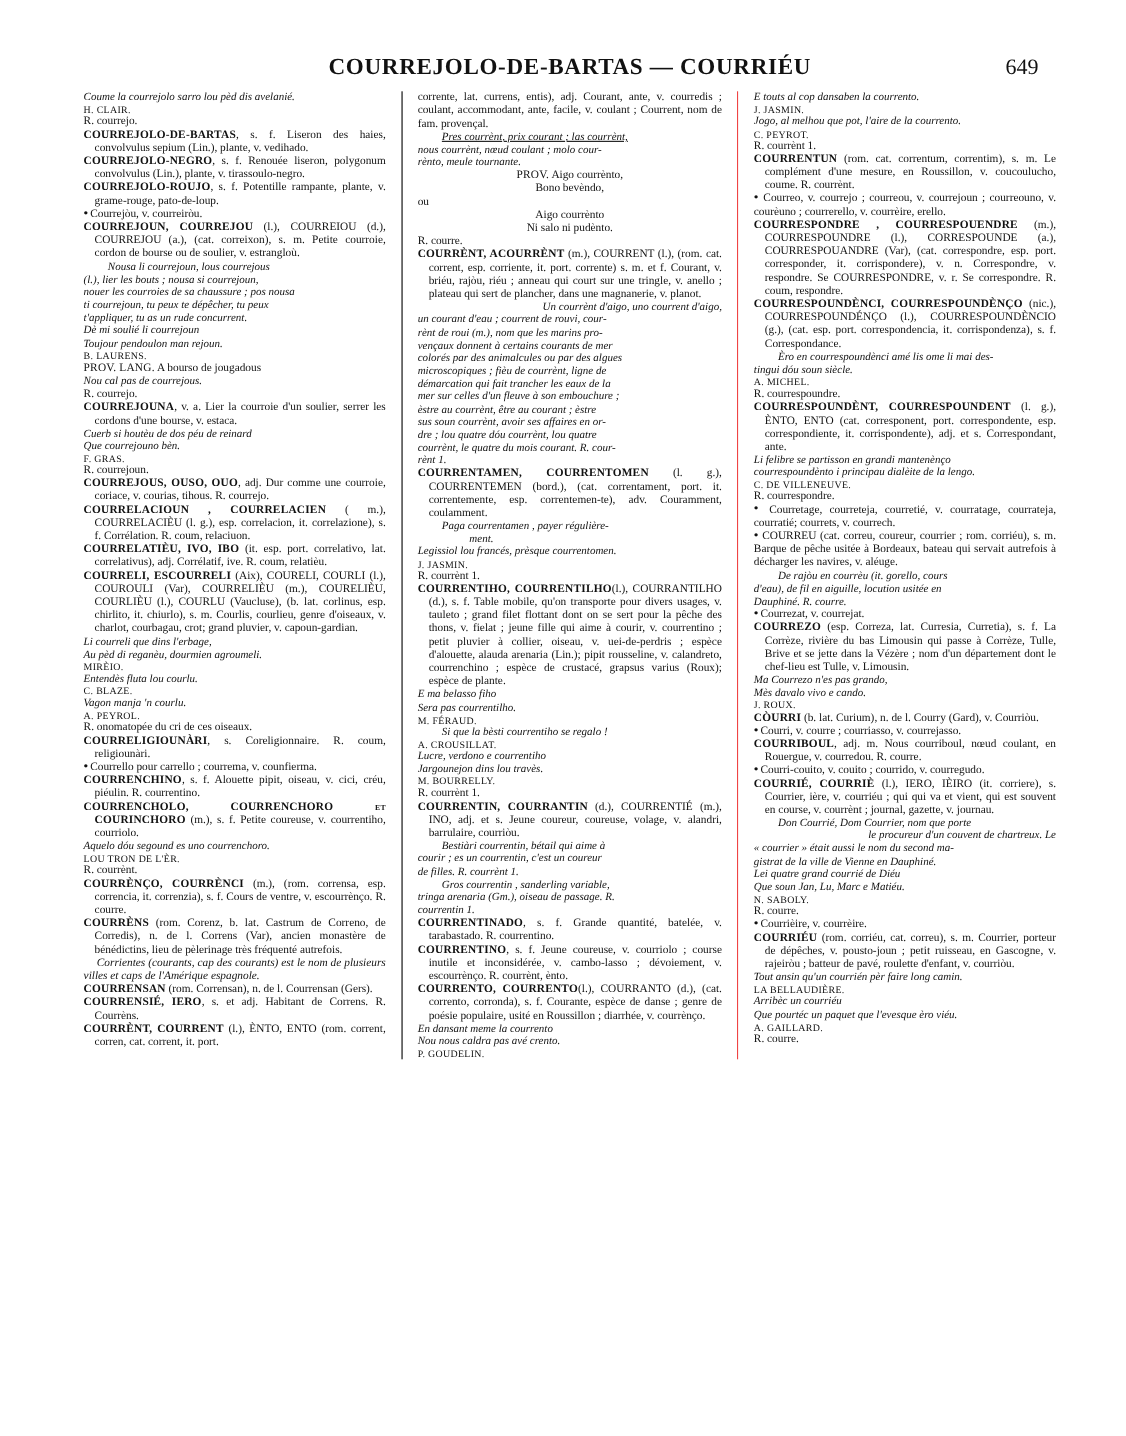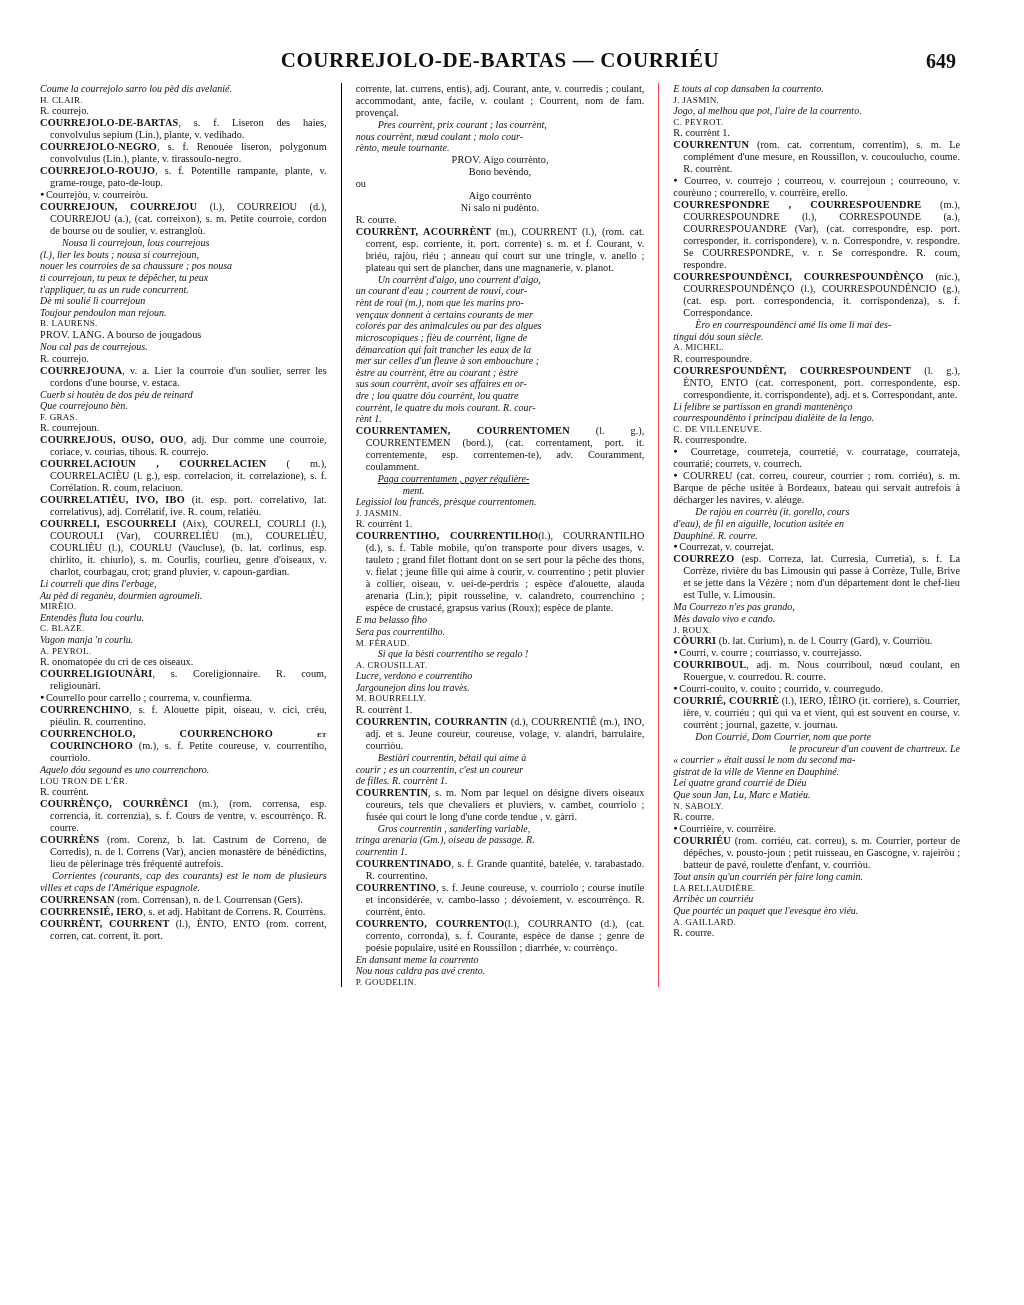--- a/index.html
+++ b/index.html
@@ -11,41 +11,41 @@
     width: 1024px;
     height: 1305px;
     font-family: "Liberation Serif", serif;
     color: #111;
   }
   .page {
     position: relative;
     width: 1024px;
     height: 1149px;
     box-sizing: border-box;
-    padding: 48px 64px 36px 40px;
+    padding: 48px 64px 36px 76px;
   }
   .header {
     display: flex;
     align-items: baseline;
     justify-content: center;
     position: relative;
     margin-bottom: 10px;
   }
   .header .title {
     font-size: 21px;
     font-weight: bold;
     letter-spacing: 0.6px;
     font-family: "Liberation Serif", serif;
   }
   .header .folio {
     position: absolute;
-    right: 4px;
+    right: 16px;
     bottom: 0;
     font-size: 20px;
-    font-weight: bold;
+    font-weight: normal;
     margin-top: 16px;
   }
   .columns {
     display: flex;
     column-gap: 0;
     align-items: stretch;
   }
   .col {
     width: 289px;
     font-size: 10.3px;
@@ -174,49 +174,49 @@
         <p class="hang"><span class="sc">COURRÈNÇO, COURRÈNCI</span><span> (m.), (rom. corrensa, esp. correncia, it. correnzia), s. f. Cours de ventre, v. escourrènço. R. courre.</span></p>
         <p class="hang"><span class="sc">COURRÈNS</span><span> (rom. Corenz, b. lat. Castrum de Correno, de Corredis), n. de l. Correns (Var), ancien monastère de bénédictins, lieu de pèlerinage très fréquenté autrefois.</span></p>
         <p class="it">Corrientes (courants, cap des courants) est le nom de plusieurs villes et caps de l'Amérique espagnole.</p>
         <p class="hang"><span class="sc">COURRENSAN</span><span> (rom. Corrensan), n. de l. Courrensan (Gers).</span></p>
         <p class="hang"><span class="sc">COURRENSIÉ, IERO</span><span>, s. et adj. Habitant de Correns. R. Courrèns.</span></p>
         <p class="hang"><span class="sc">COURRÈNT, COURRENT</span><span> (l.), ÈNTO, ENTO (rom. corrent, corren, cat. corrent, it. port.</span></p>
       </div>
     <div class="col mid">
         <p class="noind">corrente, lat. currens, entis), adj. Courant, ante, v. courredis ; coulant, accommodant, ante, facile, v. coulant ; Courrent, nom de fam. provençal.</p>
         <div>
-          <div class="verse-l" style="text-indent: 22px;">Pres courrènt, prix courant ; las courrènt,</div>
+          <div class="verse-l" style="text-indent: 22px; text-decoration: underline;">Pres courrènt, prix courant ; las courrènt,</div>
           <div class="verse-l" style="text-indent: 0px;">nous courrènt, nœud coulant ; molo cour-</div>
           <div class="verse-l" style="text-indent: 0px;">rènto, meule tournante.</div>
         </div>
         <p class="ctr"><span class="scp">PROV.</span><span> Aigo courrènto,</span></p>
         <p class="ctr">Bono bevèndo,</p>
         <p class="noind">ou</p>
         <p class="ctr">Aigo courrènto</p>
         <p class="ctr">Ni salo ni pudènto.</p>
         <p class="noind">R. courre.</p>
         <p class="hang"><span class="sc">COURRÈNT, ACOURRÈNT</span><span> (m.), COURRENT (l.), (rom. cat. corrent, esp. corriente, it. port. corrente) s. m. et f. Courant, v. briéu, rajòu, riéu ; anneau qui court sur une tringle, v. anello ; plateau qui sert de plancher, dans une magnanerie, v. planot.</span></p>
         <div>
-          <div class="verse-l" style="text-indent: 22px;">Un courrènt d'aigo, uno courrent d'aigo,</div>
+          <div class="verse-l" style="text-indent: 22px; text-align: right;">Un courrènt d'aigo, uno courrent d'aigo,</div>
           <div class="verse-l" style="text-indent: 0px;">un courant d'eau ; courrent de rouvi, cour-</div>
           <div class="verse-l" style="text-indent: 0px;">rènt de roui (m.), nom que les marins pro-</div>
           <div class="verse-l" style="text-indent: 0px;">vençaux donnent à certains courants de mer</div>
           <div class="verse-l" style="text-indent: 0px;">colorés par des animalcules ou par des algues</div>
           <div class="verse-l" style="text-indent: 0px;">microscopiques ; fièu de courrènt, ligne de</div>
           <div class="verse-l" style="text-indent: 0px;">démarcation qui fait trancher les eaux de la</div>
           <div class="verse-l" style="text-indent: 0px;">mer sur celles d'un fleuve à son embouchure ;</div>
           <div class="verse-l" style="text-indent: 0px;">èstre au courrènt, être au courant ; èstre</div>
           <div class="verse-l" style="text-indent: 0px;">sus soun courrènt, avoir ses affaires en or-</div>
           <div class="verse-l" style="text-indent: 0px;">dre ; lou quatre dóu courrènt, lou quatre</div>
           <div class="verse-l" style="text-indent: 0px;">courrènt, le quatre du mois courant. R. cour-</div>
           <div class="verse-l" style="text-indent: 0px;">rènt 1.</div>
         </div>
         <p class="hang"><span class="sc">COURRENTAMEN, COURRENTOMEN</span><span> (l. g.), COURRENTEMEN (bord.), (cat. correntament, port. it. correntemente, esp. correntemen-te), adv. Couramment, coulamment.</span></p>
         <div>
-          <div class="verse-l" style="text-indent: 22px; text-decoration: underline;">Paga courrentamen , payer régulière-</div>
+          <div class="verse-l" style="text-indent: 22px;">Paga courrentamen , payer régulière-</div>
           <div class="verse-l" style="text-indent: 0px; margin-left: 47px;">ment.</div>
         </div>
         <p class="verse">Legissiol lou francés, prèsque courrentomen.</p>
         <p class="attrib">J. JASMIN.</p>
         <p class="noind">R. courrènt 1.</p>
         <p class="hang"><span class="sc">COURRENTIHO, COURRENTILHO</span><span>(l.), COURRANTILHO (d.), s. f. Table mobile, qu'on transporte pour divers usages, v. tauleto ; grand filet flottant dont on se sert pour la pêche des thons, v. fielat ; jeune fille qui aime à courir, v. courrentino ; petit pluvier à collier, oiseau, v. uei-de-perdris ; espèce d'alouette, alauda arenaria (Lin.); pipit rousseline, v. calandreto, courrenchino ; espèce de crustacé, grapsus varius (Roux); espèce de plante.</span></p>
         <p class="verse">E ma belasso fiho</p>
         <p class="verse">Sera pas courrentilho.</p>
         <p class="attrib">M. FÉRAUD.</p>
         <div>
@@ -226,21 +226,20 @@
         <p class="verse">Lucre, verdono e courrentiho</p>
         <p class="verse">Jargounejon dins lou travès.</p>
         <p class="attrib">M. BOURRELLY.</p>
         <p class="noind">R. courrènt 1.</p>
         <p class="hang"><span class="sc">COURRENTIN, COURRANTIN</span><span> (d.), COURRENTIÉ (m.), INO, adj. et s. Jeune coureur, coureuse, volage, v. alandri, barrulaire, courriòu.</span></p>
         <div>
           <div class="verse-l" style="text-indent: 22px;">Bestiàri courrentin, bétail qui aime à</div>
           <div class="verse-l" style="text-indent: 0px;">courir ; es un courrentin, c'est un coureur</div>
           <div class="verse-l" style="text-indent: 0px;">de filles. R. courrènt 1.</div>
         </div>
-        <p class="hang"><span class="sc">COURRENTIN</span><span>, s. m. Nom par lequel on désigne divers oiseaux coureurs, tels que chevaliers et pluviers, v. cambet, courriolo ; fusée qui court le long d'une corde tendue , v. gàrri.</span></p>
         <div>
           <div class="verse-l" style="text-indent: 22px;">Gros courrentin , sanderling variable,</div>
           <div class="verse-l" style="text-indent: 0px;">tringa arenaria (Gm.), oiseau de passage. R.</div>
           <div class="verse-l" style="text-indent: 0px;">courrentin 1.</div>
         </div>
         <p class="hang"><span class="sc">COURRENTINADO</span><span>, s. f. Grande quantité, batelée, v. tarabastado. R. courrentino.</span></p>
         <p class="hang"><span class="sc">COURRENTINO</span><span>, s. f. Jeune coureuse, v. courriolo ; course inutile et inconsidérée, v. cambo-lasso ; dévoiement, v. escourrènço. R. courrènt, ènto.</span></p>
         <p class="hang"><span class="sc">COURRENTO, COURRENTO</span><span>(l.), COURRANTO (d.), (cat. corrento, corronda), s. f. Courante, espèce de danse ; genre de poésie populaire, usité en Roussillon ; diarrhée, v. courrènço.</span></p>
         <p class="verse">En dansant meme la courrento</p>
         <p class="verse">Nou nous caldra pas avé crento.</p>

